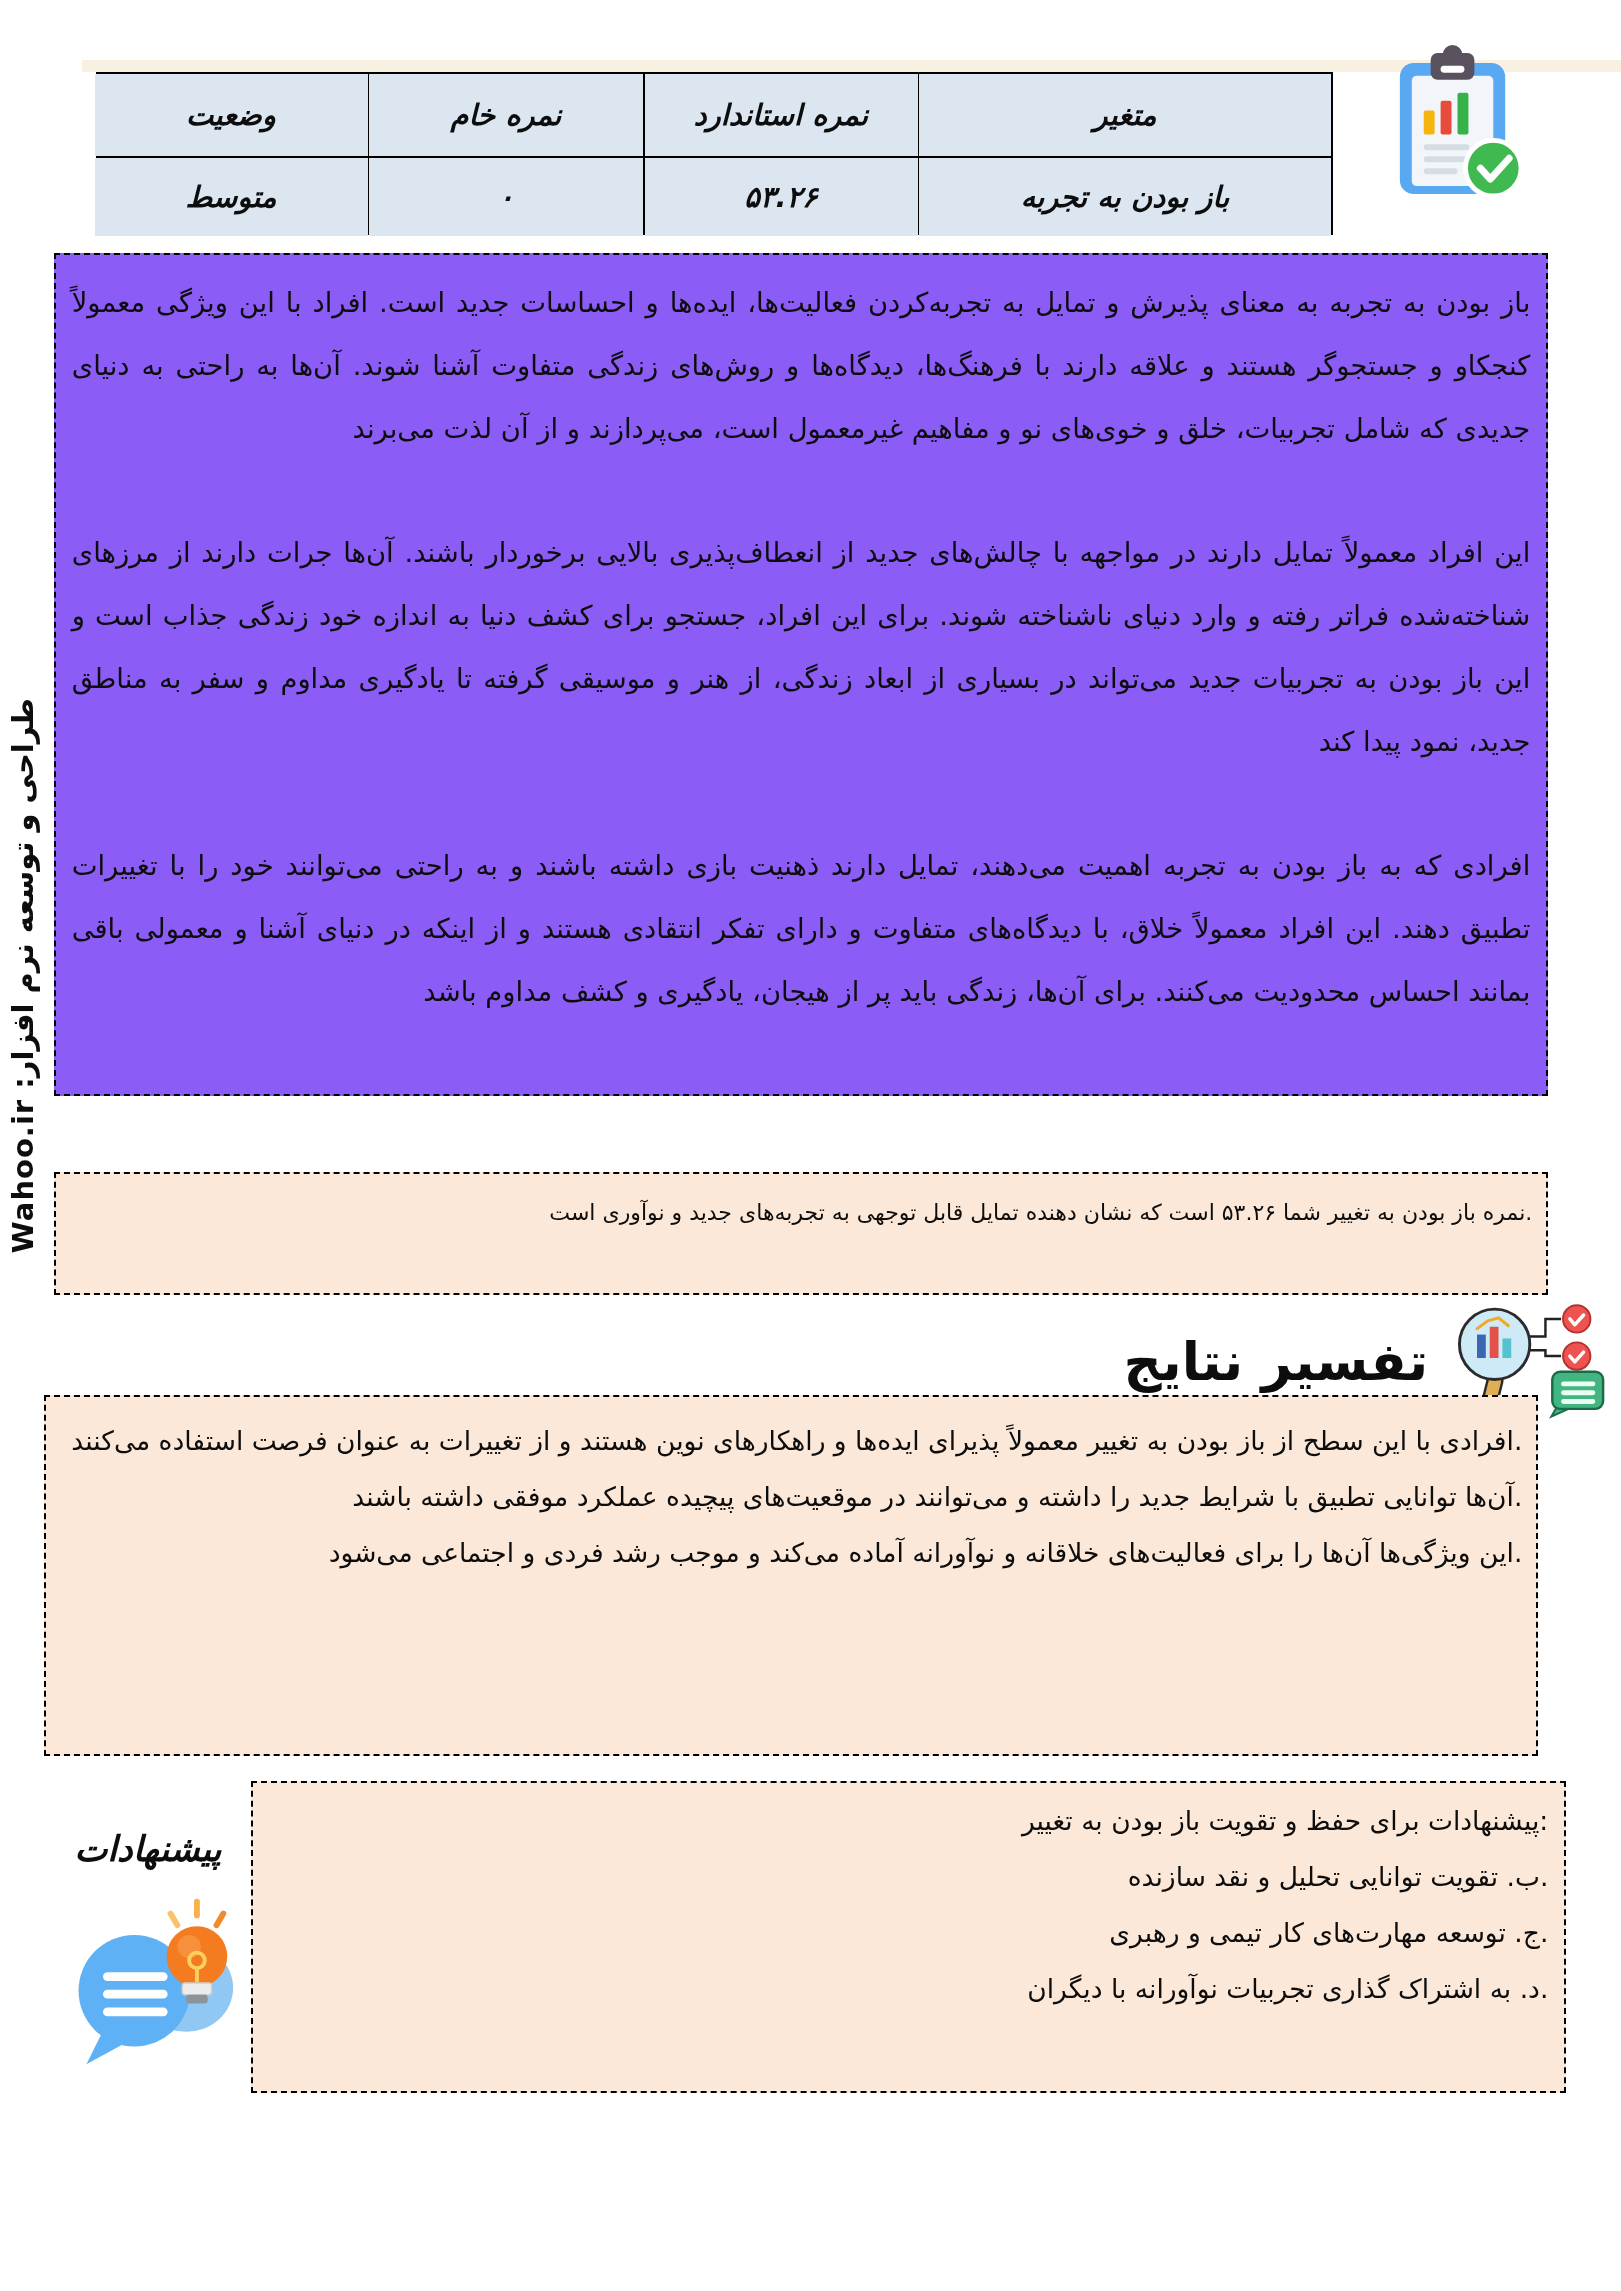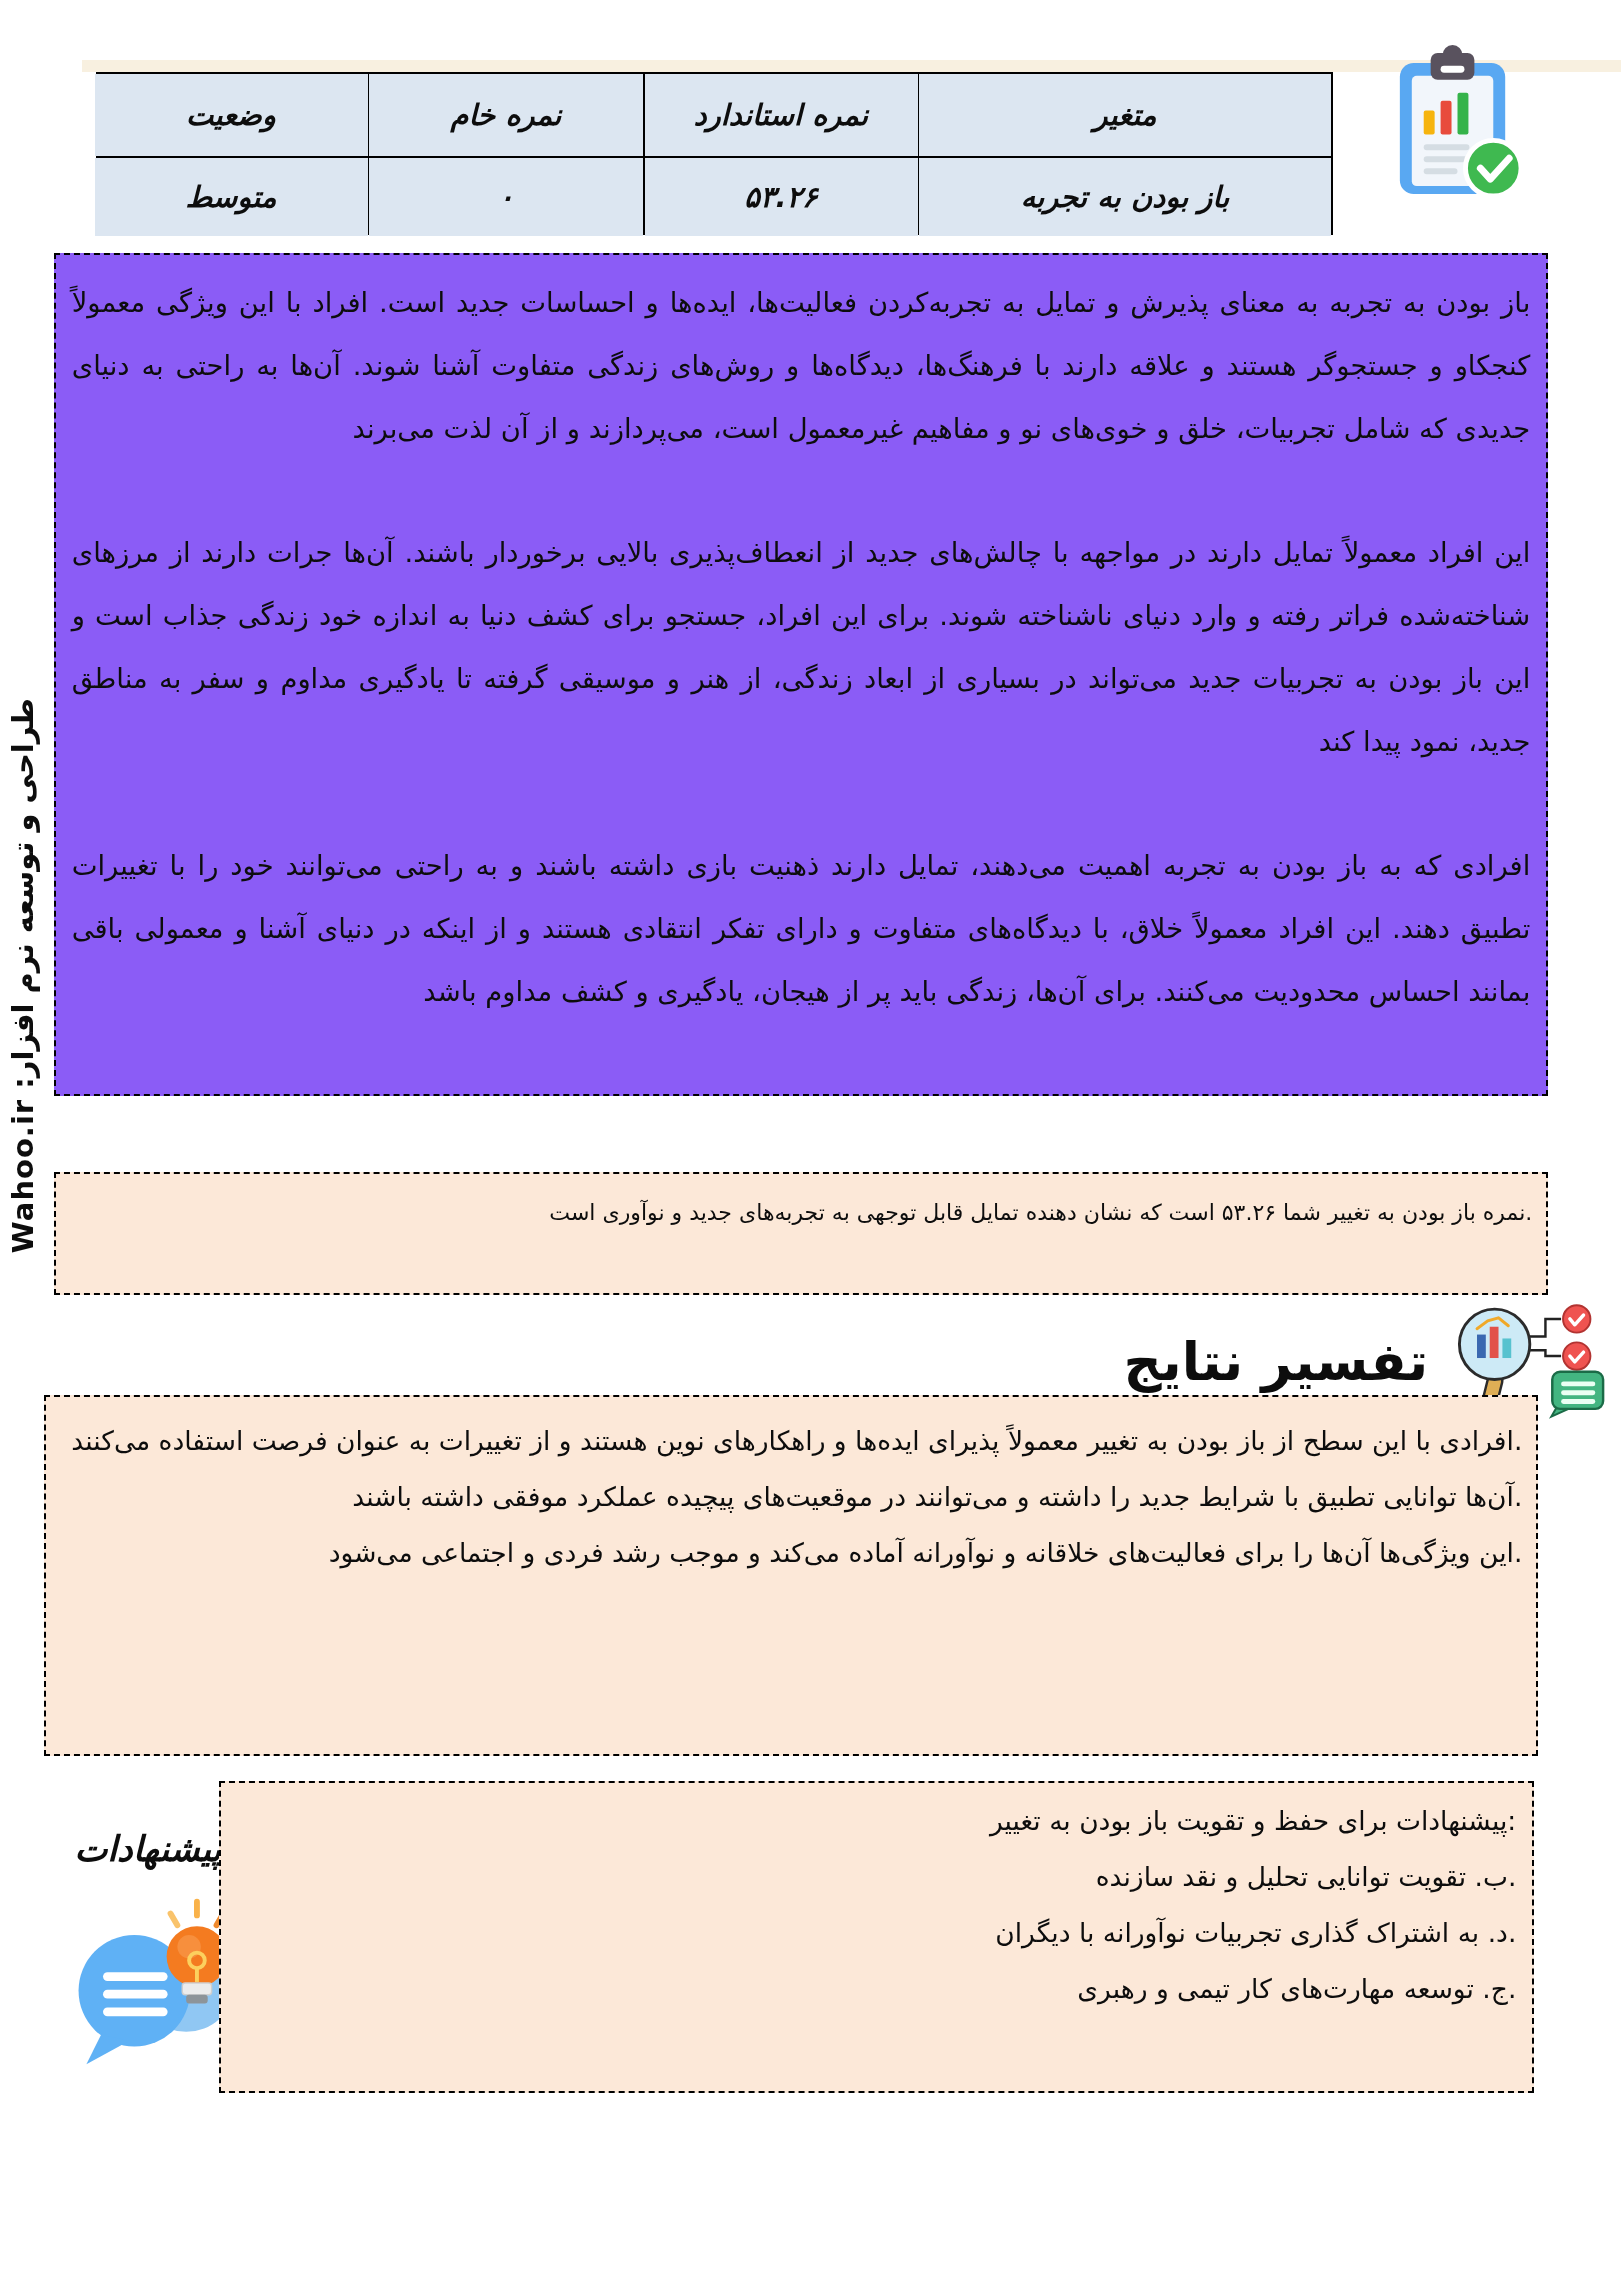--- a/index.html
+++ b/index.html
@@ -28,21 +28,21 @@
   .desc-box p { font-size:27.4px; line-height:63px; text-align:justify; margin-bottom:61px; }
 
   .note-box { position:absolute; left:54px; top:1172px; width:1494px; height:123px;
               background:#fce8d8; padding:13.7px 13.7px 0 13.7px; direction:rtl;
               font-size:22px; line-height:49px; text-align:right; }
 
   .interp-box { position:absolute; left:44px; top:1395px; width:1494px; height:361px;
                 background:#fce8d8; padding:15.7px 13.7px 0 13.7px; direction:rtl; }
   .interp-box .line { font-size:26.5px; line-height:56px; text-align:right; }
 
-  .sugg-box { position:absolute; left:219px; top:1781px; width:1315px; height:312px;
+  .sugg-box { position:absolute; left:251px; top:1781px; width:1315px; height:312px;
               background:#fce8d8; padding:9.8px 15.7px 0 15.7px; direction:rtl; }
   .sugg-box .line { font-size:26.5px; line-height:56px; text-align:right; }
 
   
   .interp-heading { position:absolute; left:1243px; top:1306px; width:365px; height:110px;
                     display:flex; direction:rtl; align-items:center; gap:5.9px; }
   .interp-heading .title { font-size:53px; font-weight:600; white-space:nowrap; }
 
   
   .sugg-label { position:absolute; left:59px; top:1829px; width:178px; text-align:center;
@@ -152,18 +152,18 @@
       <circle cx="143" cy="72" r="8" fill="none" stroke="#fcd05e" stroke-width="4"></circle>
       <line x1="143" y1="80" x2="143" y2="94" stroke="#fcd05e" stroke-width="4"></line>
       <rect x="128" y="95" width="30" height="12" rx="3" fill="#ececec" stroke="#cfcfcf" stroke-width="1.5"></rect>
       <rect x="132" y="107" width="22" height="9" rx="3" fill="#8d9499"></rect>
     </svg>
   </div>
 
   <div class="sugg-box dashed">
     <div class="line">:پیشنهادات برای حفظ و تقویت باز بودن به تغییر</div>
     <div class="line">.ب. تقویت توانایی تحلیل و نقد سازنده</div>
+    <div class="line">.ج. توسعه مهارت‌های کار تیمی و رهبری</div>
     <div class="line">.د. به اشتراک گذاری تجربیات نوآورانه با دیگران</div>
-    <div class="line">.ج. توسعه مهارت‌های کار تیمی و رهبری</div>
   </div>
 
 </div>
 
 
 </body></html>

